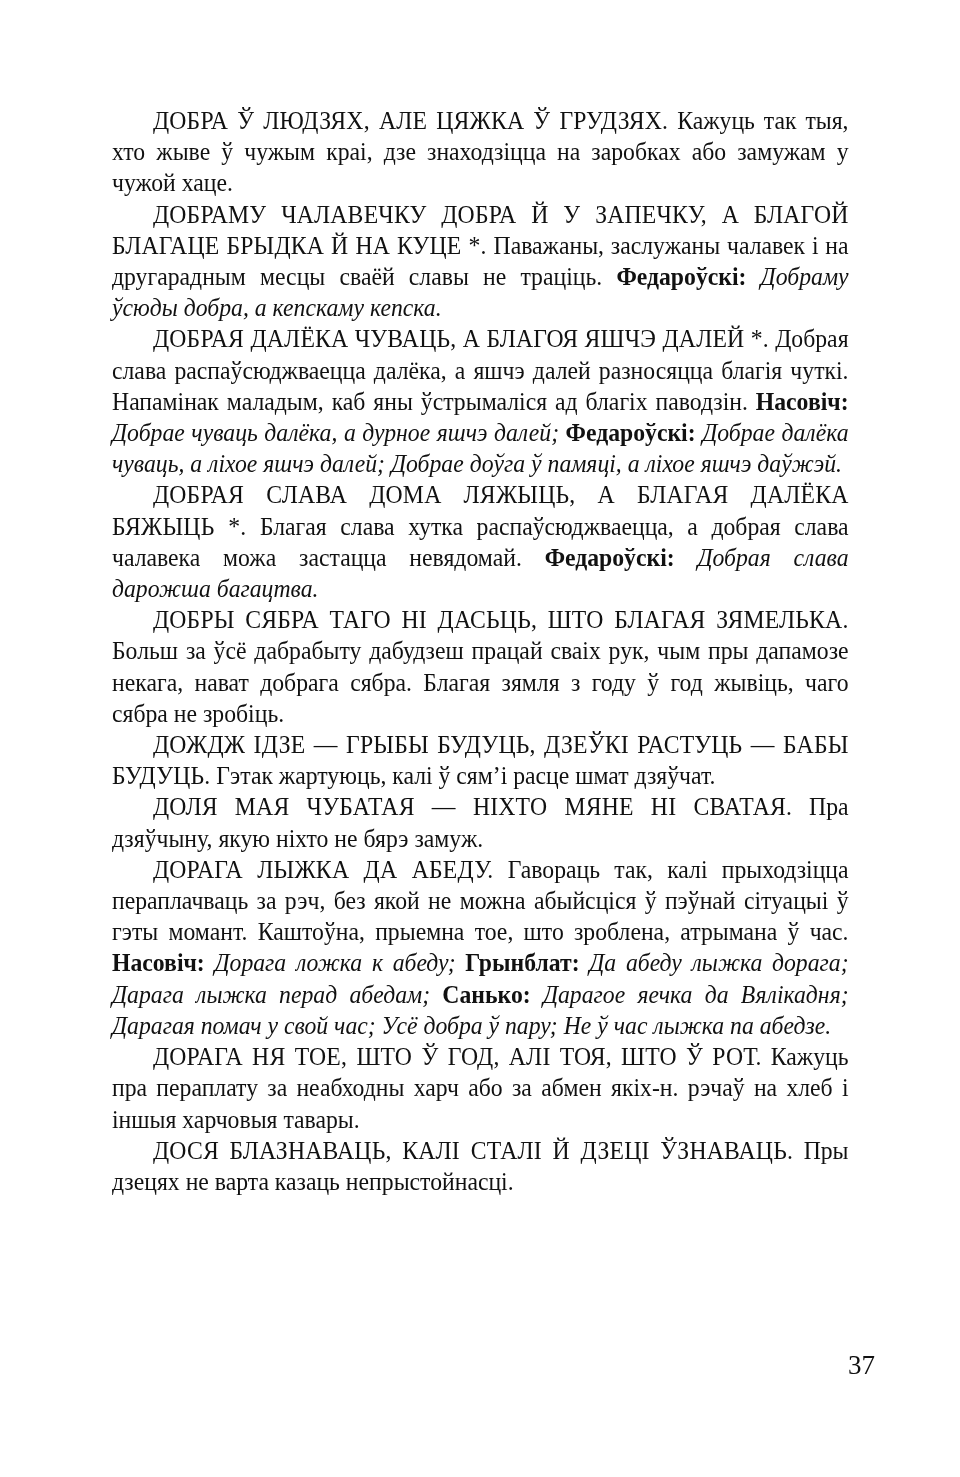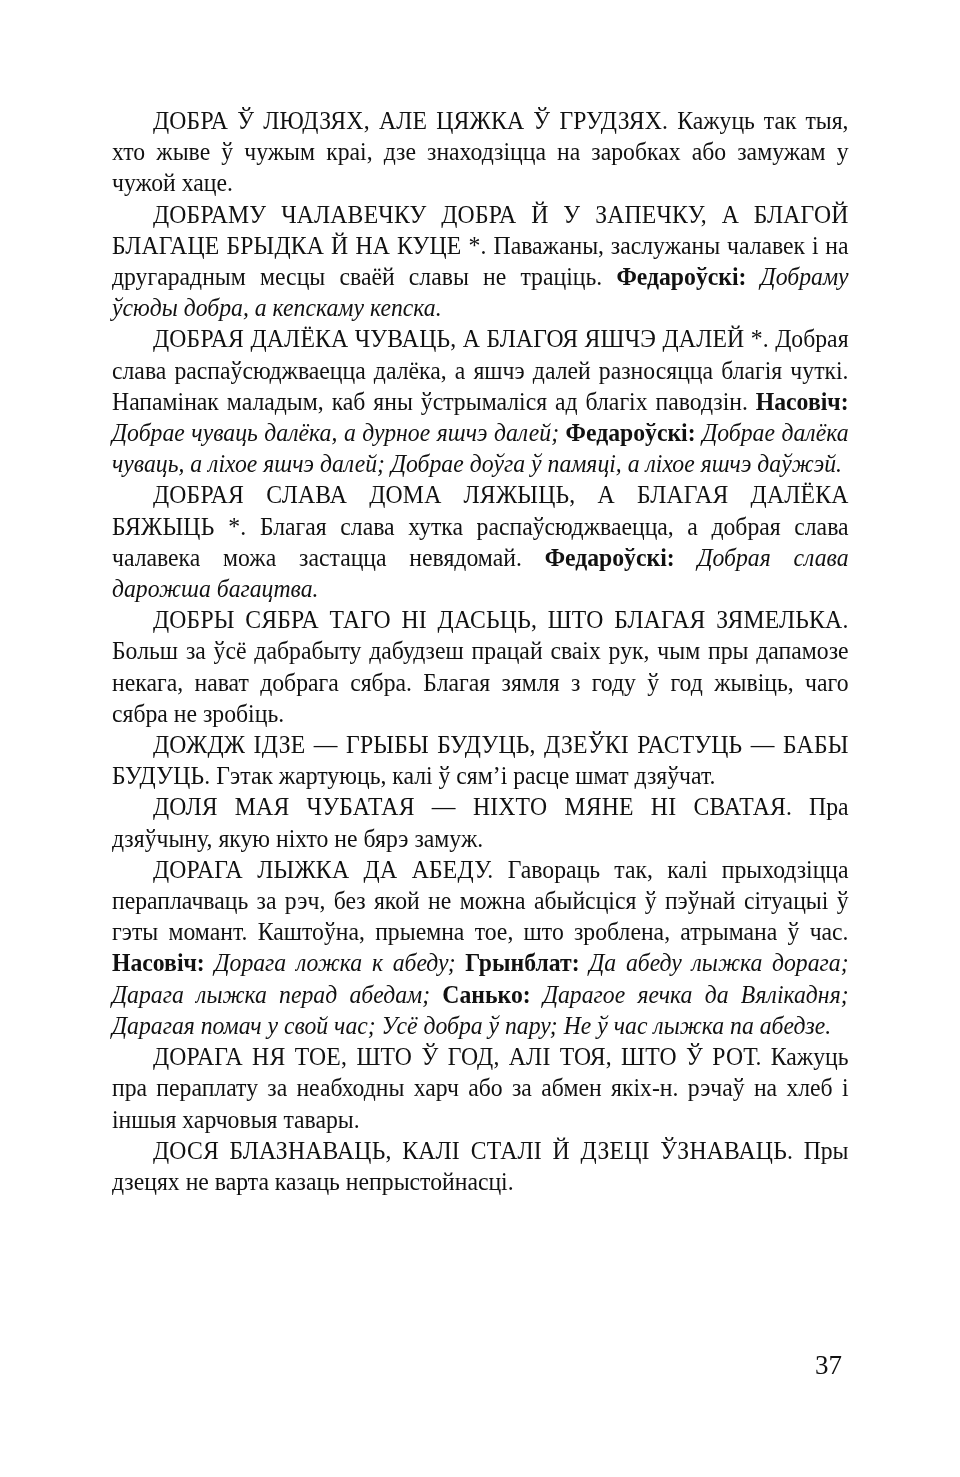--- a/index.html
+++ b/index.html
@@ -14,21 +14,21 @@
       transform: scaleX(0.93); transform-origin: left top;
       width: 792px;
     }
     .entry {
       margin: 0; text-indent: 44px; text-align: justify;
     }
     .hw { letter-spacing: 0.2px; }
     .src { font-weight: bold; }
     .it { font-style: italic; }
     .page-number {
-      position: absolute; left: 815px; top: 1350px;
+      position: absolute; left: 848px; top: 1350px;
       font-size: 27px;
     }
   </style>
 </head>
 <body>
 
 <div class="page-text">
 
   <p class="entry"><span class="hw">ДОБРА Ў ЛЮДЗЯХ, АЛЕ ЦЯЖКА Ў ГРУДЗЯХ.</span><span> Кажуць так тыя, хто жыве ў чужым краі, дзе знаходзіцца на заробках або замужам у чужой хаце.</span></p>
 

